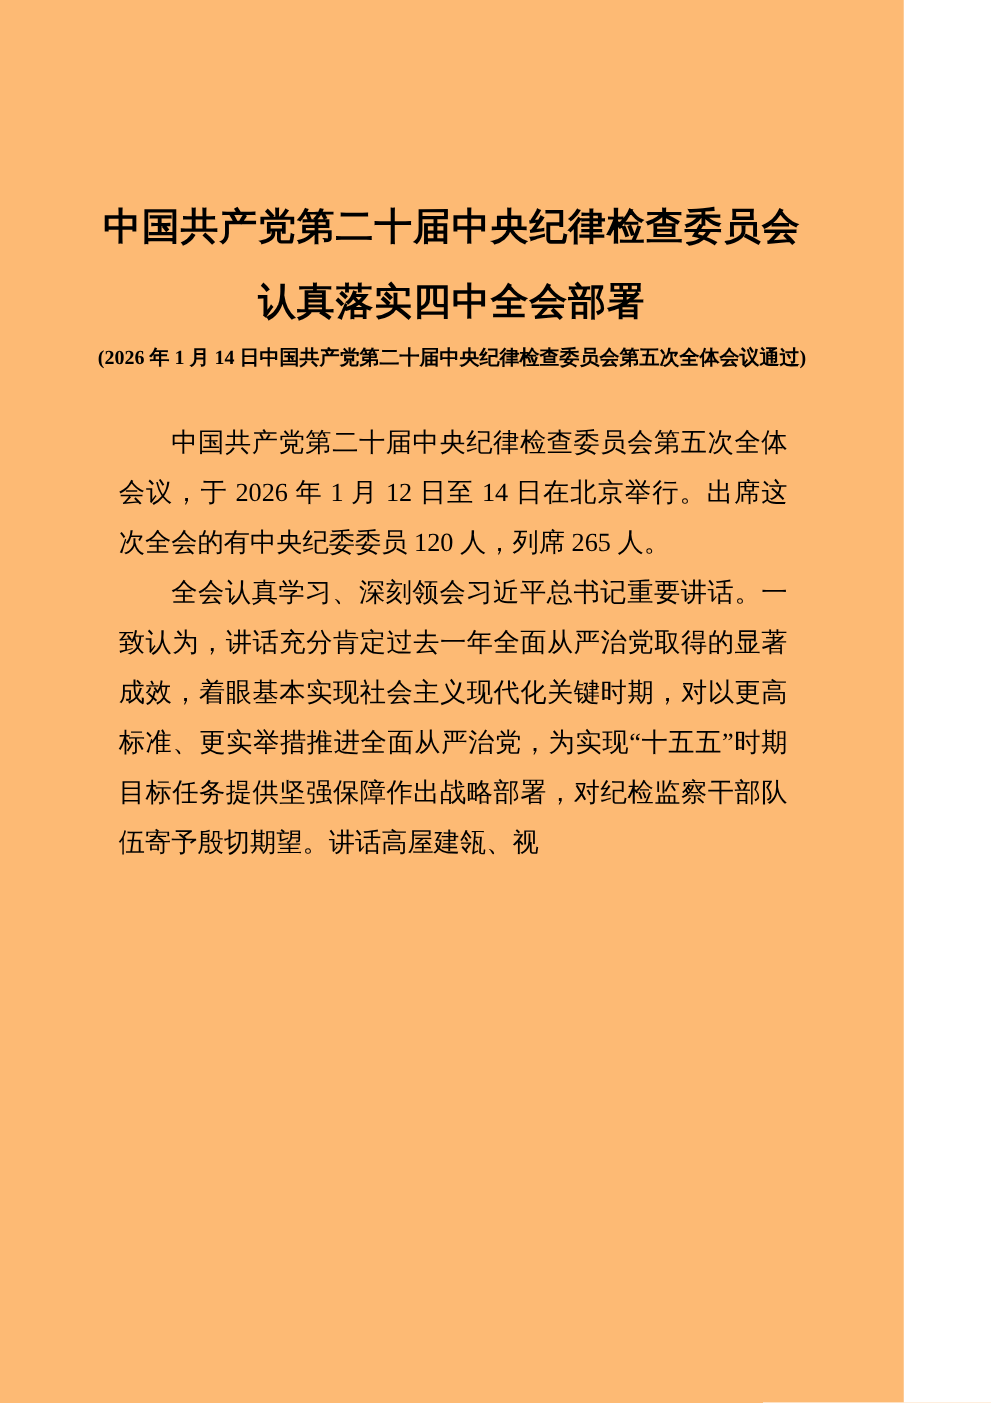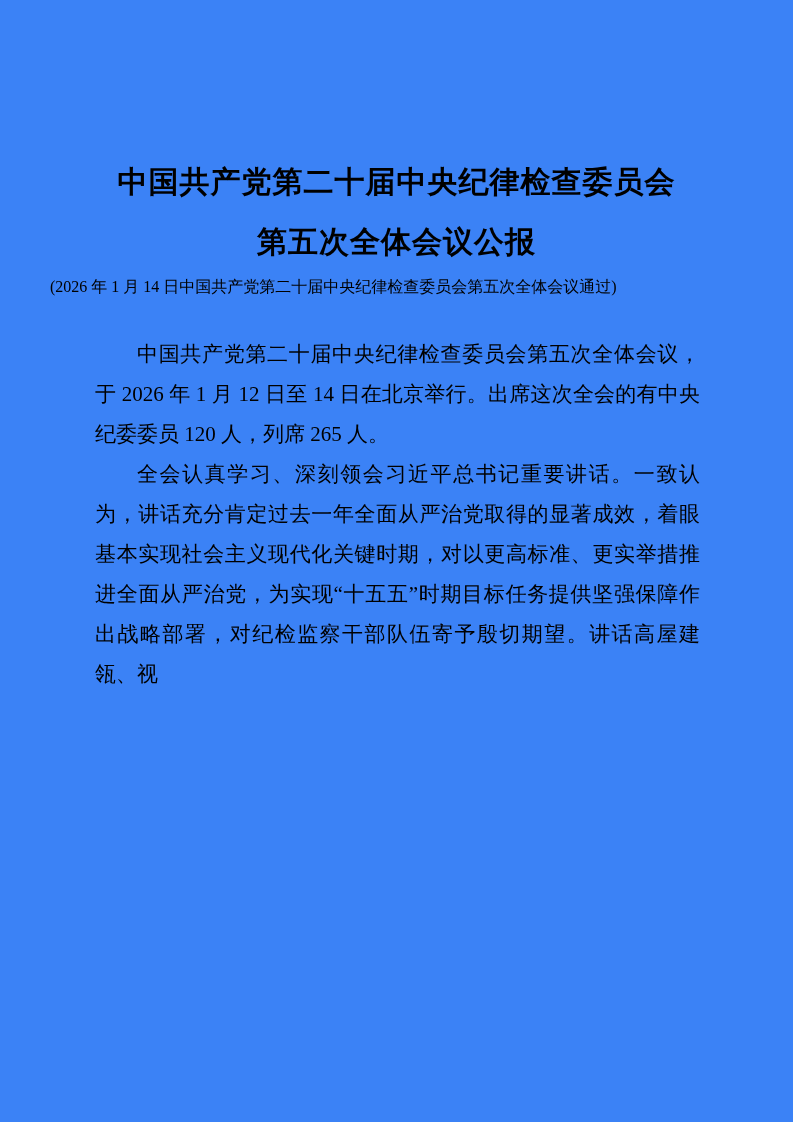--- a/index.html
+++ b/index.html
@@ -2,40 +2,41 @@
 <html><head>
 <meta charset="utf-8">
 <style>
   html, body {
     margin: 0;
     padding: 0;
     background: #ffffff;
   }
   .page {
     position: relative;
-    width: 793px;
+    width: 723px;
     height: 1122px;
-    background: #3b82f6;
+    background: #fdba74;
     color: #000000;
     overflow: hidden;
     font-family: "Liberation Serif", "DejaVu Serif", serif;
   }
   .doc-title {
     margin: 152px 60px 0 60px;
     text-align: center;
     font-size: 30px;
     font-weight: bold;
     line-height: 60px;
     letter-spacing: 1px;
   }
   .doc-subtitle {
     margin: 4px 50px 0 50px;
-    text-align: left;
+    text-align: center;
     font-size: 16px;
     line-height: 22px;
+    font-weight: bold;
   }
   .doc-body {
     margin: 36px 93px 0 95px;
     font-size: 21px;
     line-height: 40px;
     text-align: justify;
   }
   .doc-body p {
     margin: 0;
     padding: 0;
@@ -43,21 +44,21 @@
     font-family: Liberation Serif, serif;
   }
 </style>
 </head>
 <body>
 
 <div class="page">
 
   <div class="doc-title">
     <div>中国共产党第二十届中央纪律检查委员会</div>
-    <div>第五次全体会议公报</div>
+    <div>认真落实四中全会部署</div>
   </div>
 
   <div class="doc-subtitle">(2026 年 1 月 14 日中国共产党第二十届中央纪律检查委员会第五次全体会议通过)</div>
 
   <div class="doc-body">
     <p>中国共产党第二十届中央纪律检查委员会第五次全体会议，于 2026 年 1 月 12 日至 14 日在北京举行。出席这次全会的有中央纪委委员 120 人，列席 265 人。</p>
     <p>全会认真学习、深刻领会习近平总书记重要讲话。一致认为，讲话充分肯定过去一年全面从严治党取得的显著成效，着眼基本实现社会主义现代化关键时期，对以更高标准、更实举措推进全面从严治党，为实现“十五五”时期目标任务提供坚强保障作出战略部署，对纪检监察干部队伍寄予殷切期望。讲话高屋建瓴、视</p>
   </div>
 
 </div>

